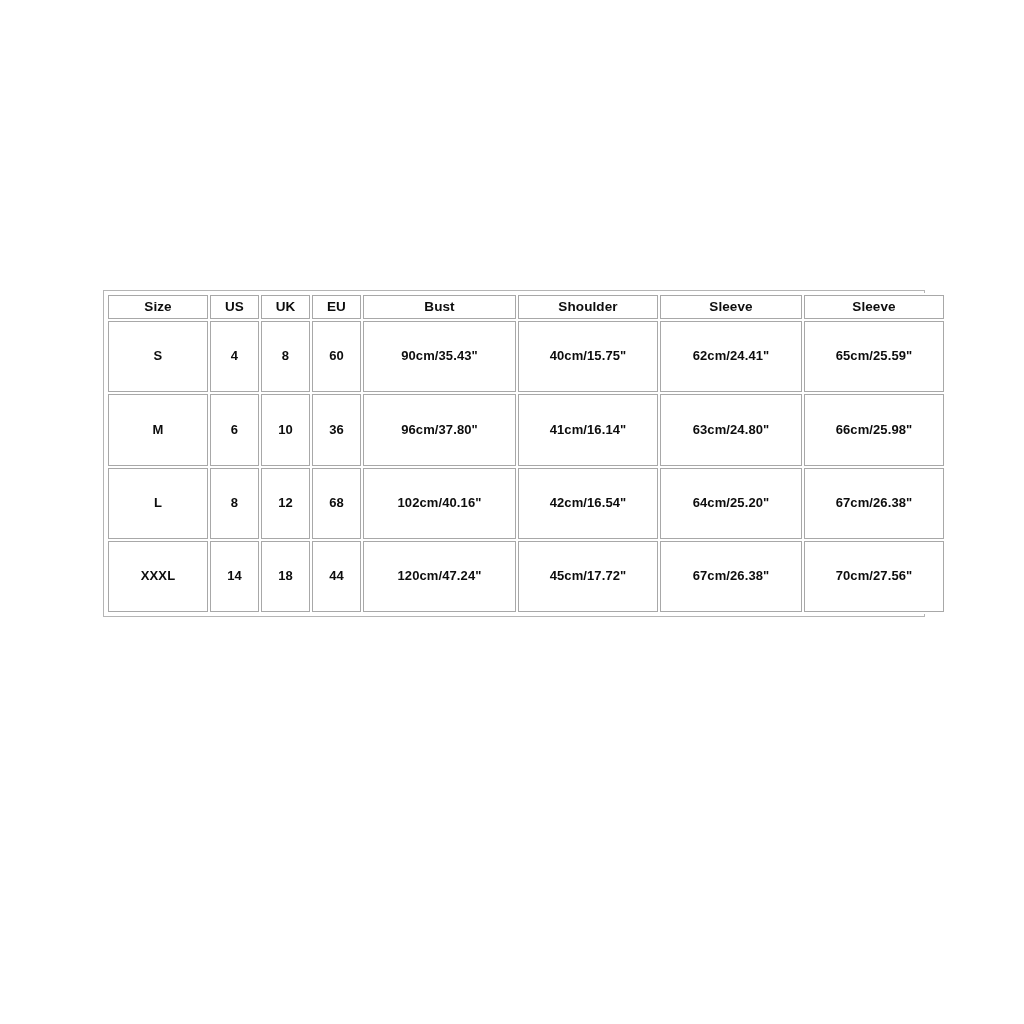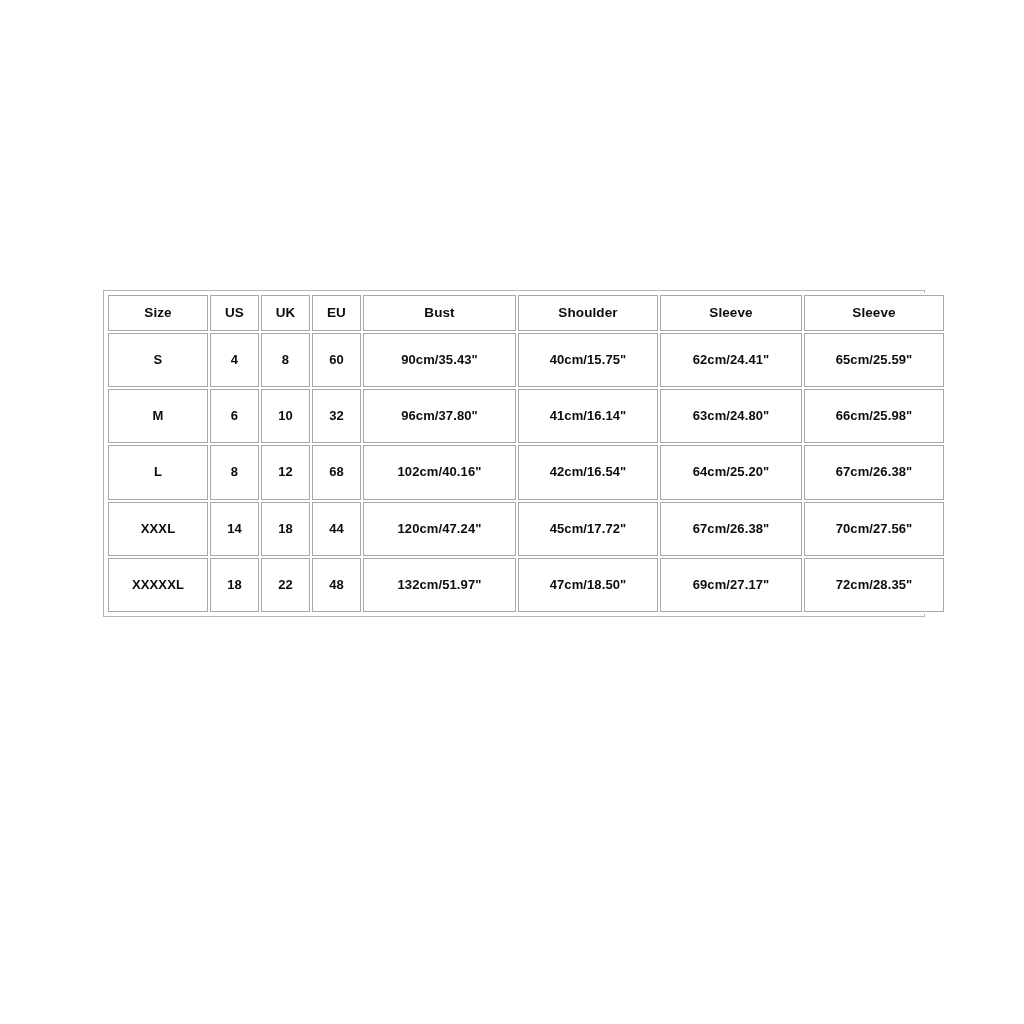--- a/index.html
+++ b/index.html
@@ -65,21 +65,21 @@
   
   col.c-size     { width: 100px; }
   col.c-us       { width: 49px; }
   col.c-uk       { width: 49px; }
   col.c-eu       { width: 49px; }
   col.c-bust     { width: 153px; }
   col.c-shoulder { width: 140px; }
   col.c-sleeve   { width: 142px; }
   col.c-length   { width: 140px; }
 
-  tr.chart-row { height: 36px; }
+  tr.chart-row { height: 24px; }
 </style>
 </head>
 <body>
 
 <div id="canvas">
   <div id="size-chart-wrap">
     <table class="size-chart">
       <colgroup>
         <col class="c-size">
         <col class="c-us">
@@ -110,21 +110,21 @@
           <td>60</td>
           <td>90cm/35.43"</td>
           <td>40cm/15.75"</td>
           <td>62cm/24.41"</td>
           <td>65cm/25.59"</td>
         </tr>
         <tr class="chart-row">
           <td>M</td>
           <td>6</td>
           <td>10</td>
-          <td>32</td>
+          <td>36</td>
           <td>96cm/37.80"</td>
           <td>41cm/16.14"</td>
           <td>63cm/24.80"</td>
           <td>66cm/25.98"</td>
         </tr>
         <tr class="chart-row">
           <td>L</td>
           <td>8</td>
           <td>12</td>
           <td>68</td>
@@ -136,26 +136,16 @@
         <tr class="chart-row">
           <td>XXXL</td>
           <td>14</td>
           <td>18</td>
           <td>44</td>
           <td>120cm/47.24"</td>
           <td>45cm/17.72"</td>
           <td>67cm/26.38"</td>
           <td>70cm/27.56"</td>
         </tr>
-        <tr class="chart-row">
-          <td>XXXXXL</td>
-          <td>18</td>
-          <td>22</td>
-          <td>48</td>
-          <td>132cm/51.97"</td>
-          <td>47cm/18.50"</td>
-          <td>69cm/27.17"</td>
-          <td>72cm/28.35"</td>
-        </tr>
       </tbody>
     </table>
   </div>
 </div>
 
 </body></html>

